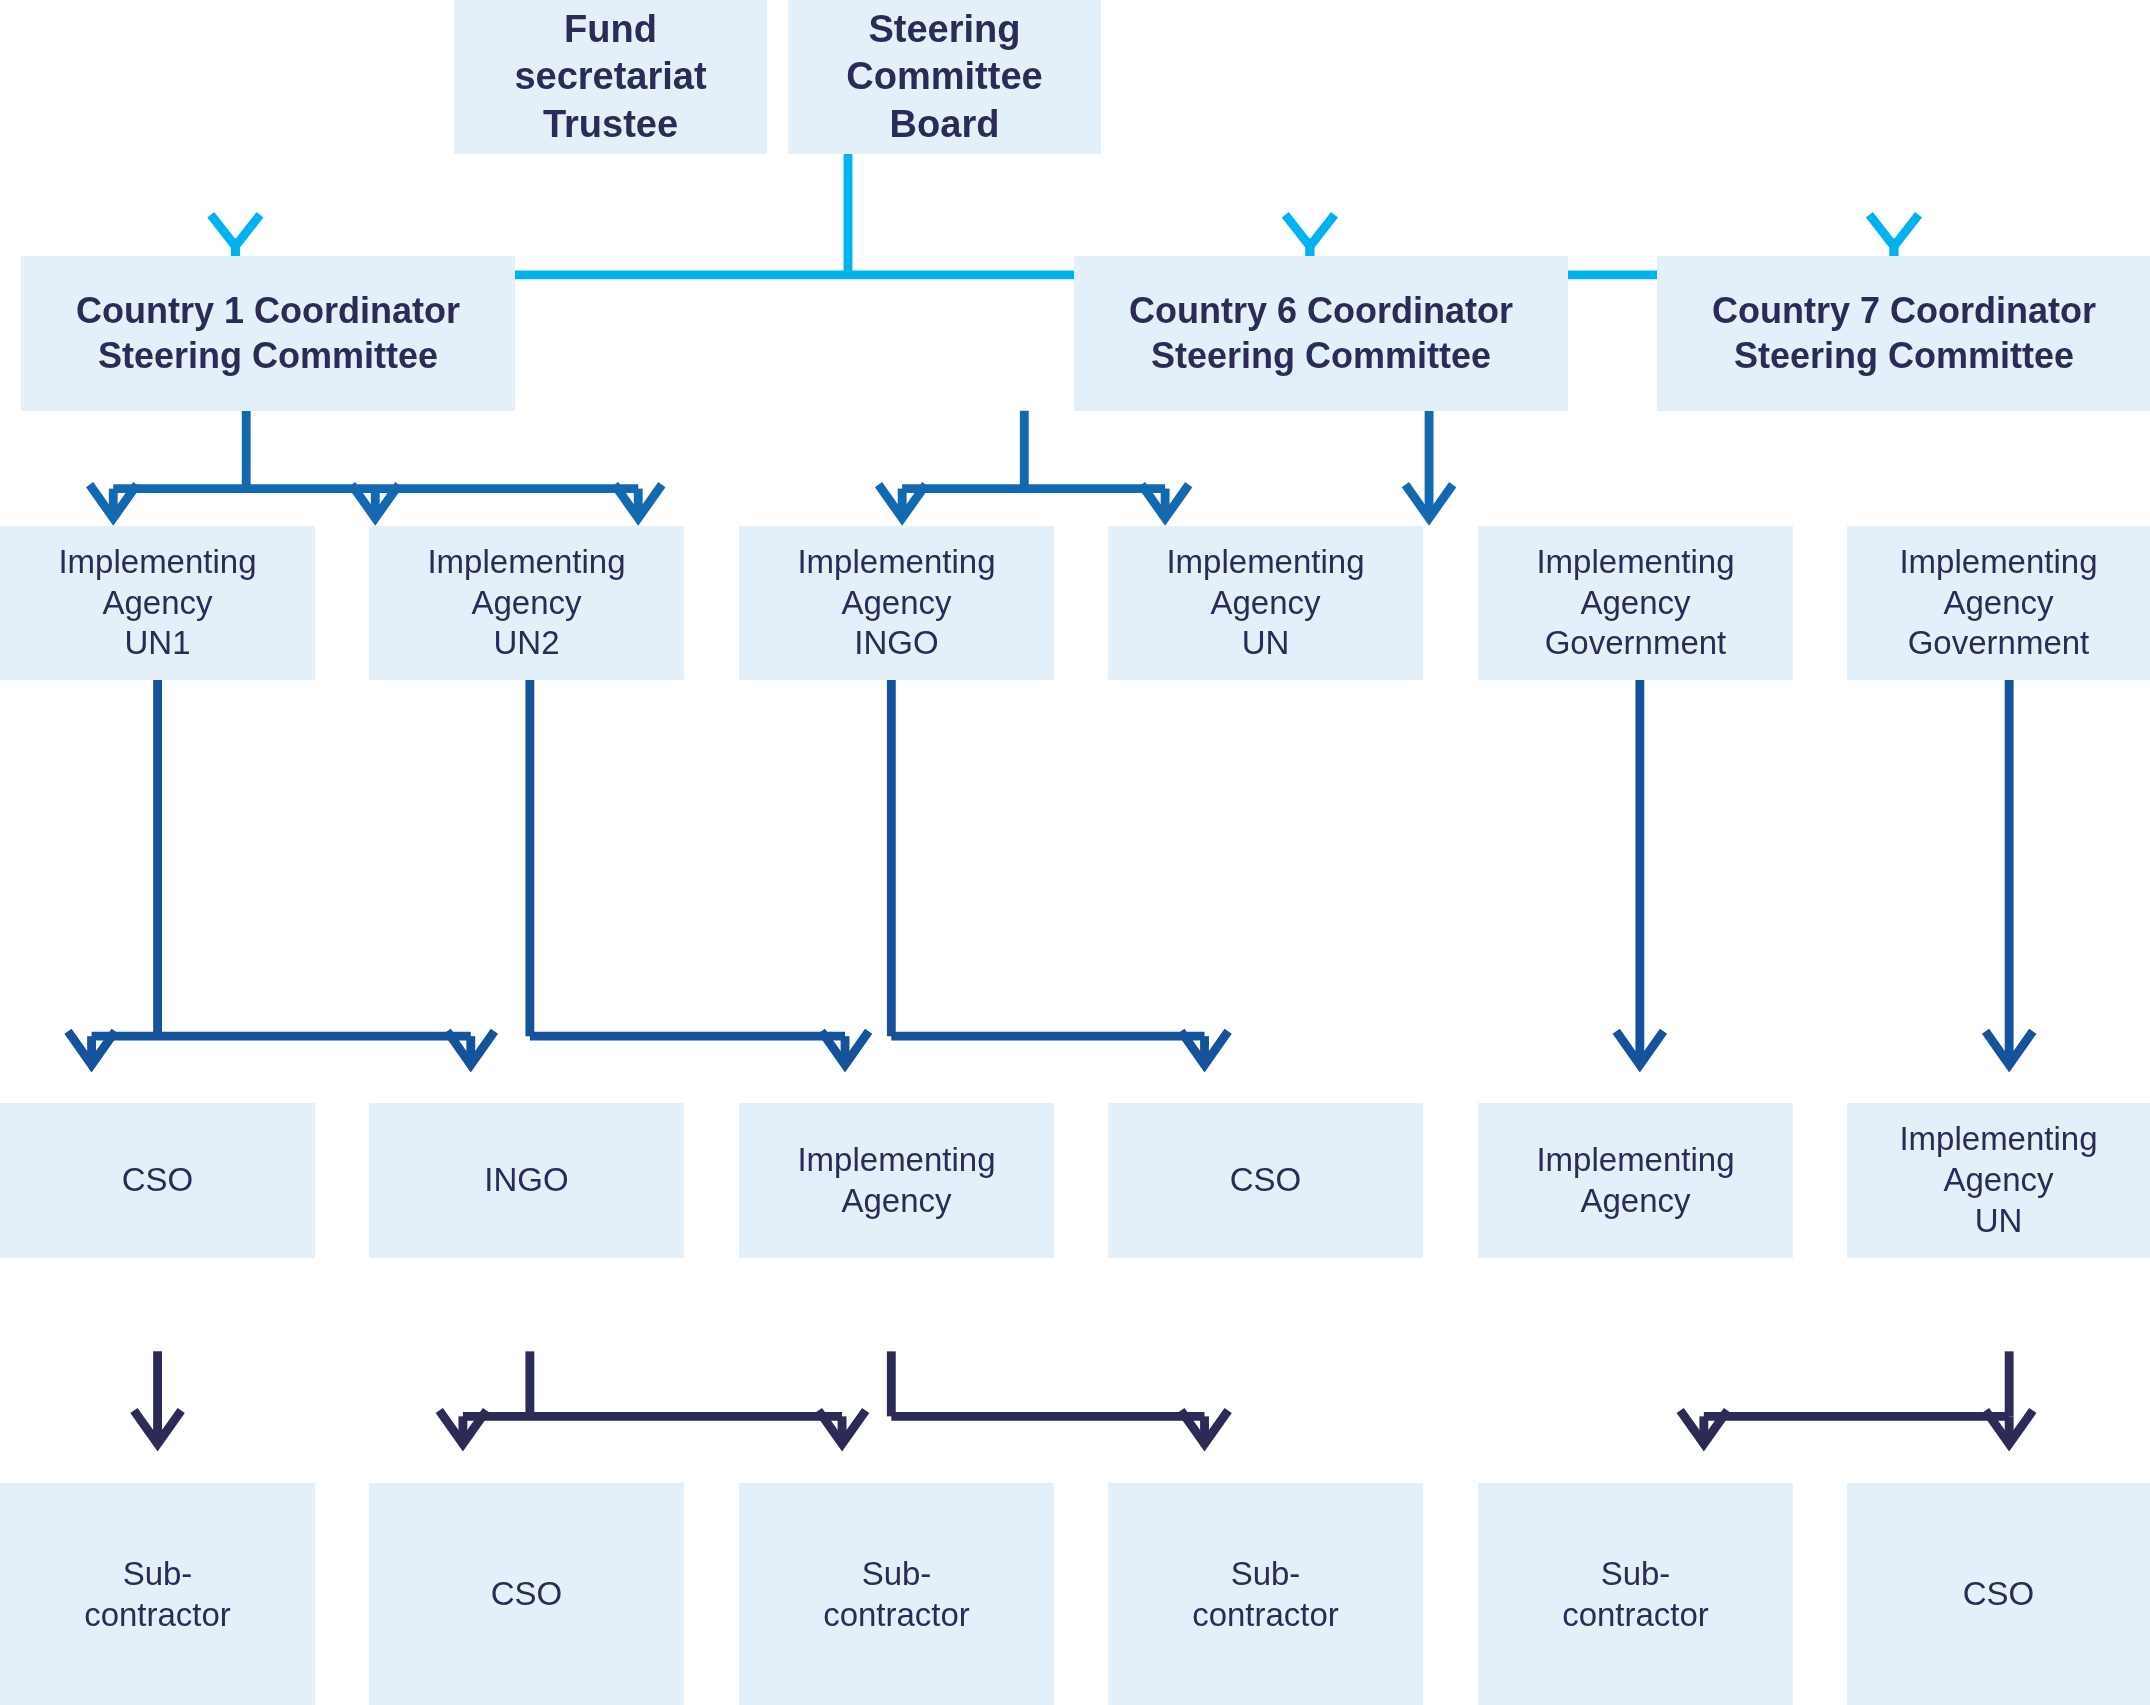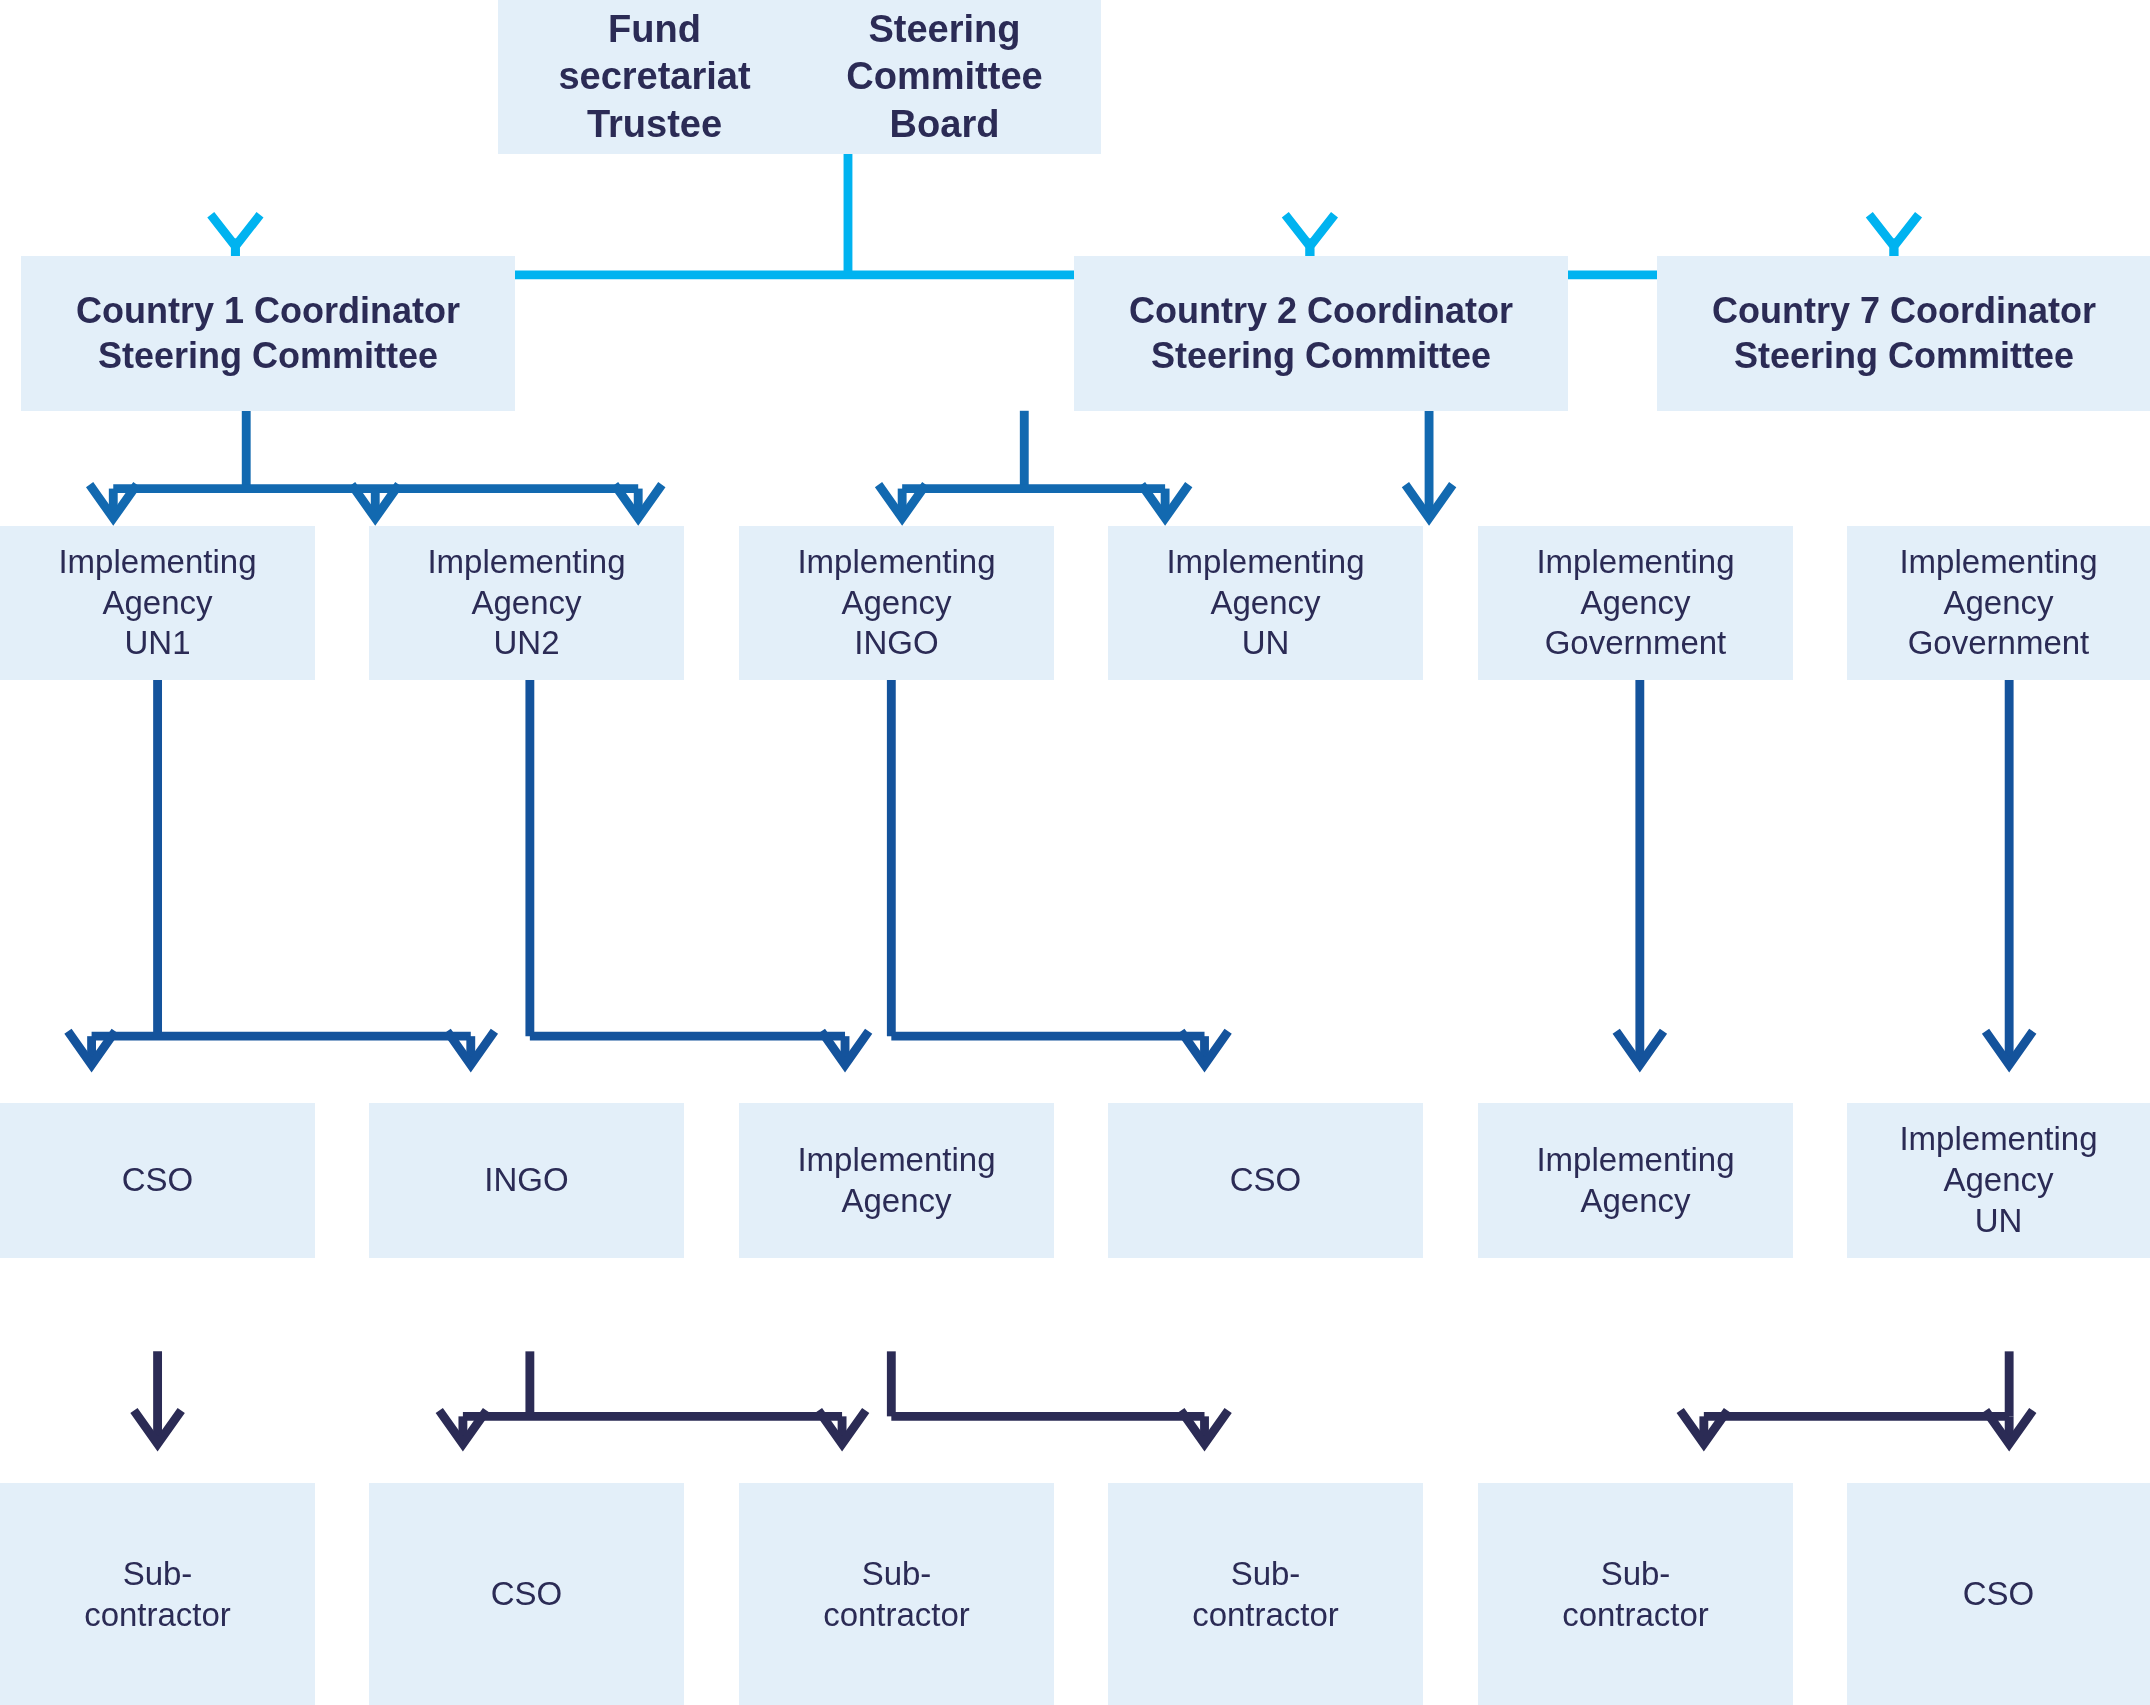--- a/index.html
+++ b/index.html
@@ -153,35 +153,35 @@
     <g fill="none" stroke="#2b2b55" stroke-width="9" stroke-linecap="butt">
       <path d="M 136 1432 L 160 1466 L 184 1432"></path>
       <path d="M 446 1432 L 470 1466 L 494 1432"></path>
       <path d="M 831 1432 L 855 1466 L 879 1432"></path>
       <path d="M 1199 1432 L 1223 1466 L 1247 1432"></path>
       <path d="M 1706 1432 L 1730 1466 L 1754 1432"></path>
       <path d="M 2016 1432 L 2040 1466 L 2064 1432"></path>
     </g>
   </svg>
 
-  <div class="node lvl1" style="left:454px; top:0px; width:313px; height:154px;margin-left:44px;">
+  <div class="node lvl1" style="left:454px; top:0px; width:313px; height:154px;">
     <span class="node-label">Fund secretariat
 Trustee</span>
   </div>
   <div class="node lvl1" style="left:788px; top:0px; width:313px; height:154px;">
     <span class="node-label">Steering
 Committee Board</span>
   </div>
 
   <div class="node lvl2" style="left:0px; top:256px; width:494px; height:155px;margin-left:21px;">
     <span class="node-label">Country 1 Coordinator
 Steering Committee</span>
   </div>
   <div class="node lvl2" style="left:1074px; top:256px; width:494px; height:155px;">
-    <span class="node-label">Country 2 Coordinator
+    <span class="node-label">Country 6 Coordinator
 Steering Committee</span>
   </div>
   <div class="node lvl2" style="left:1657px; top:256px; width:494px; height:155px;">
     <span class="node-label">Country 7 Coordinator
 Steering Committee</span>
   </div>
 
   <div class="node lvl3" style="left:0px; top:526px; width:315px; height:154px;">
     <span class="node-label">Implementing
 Agency

